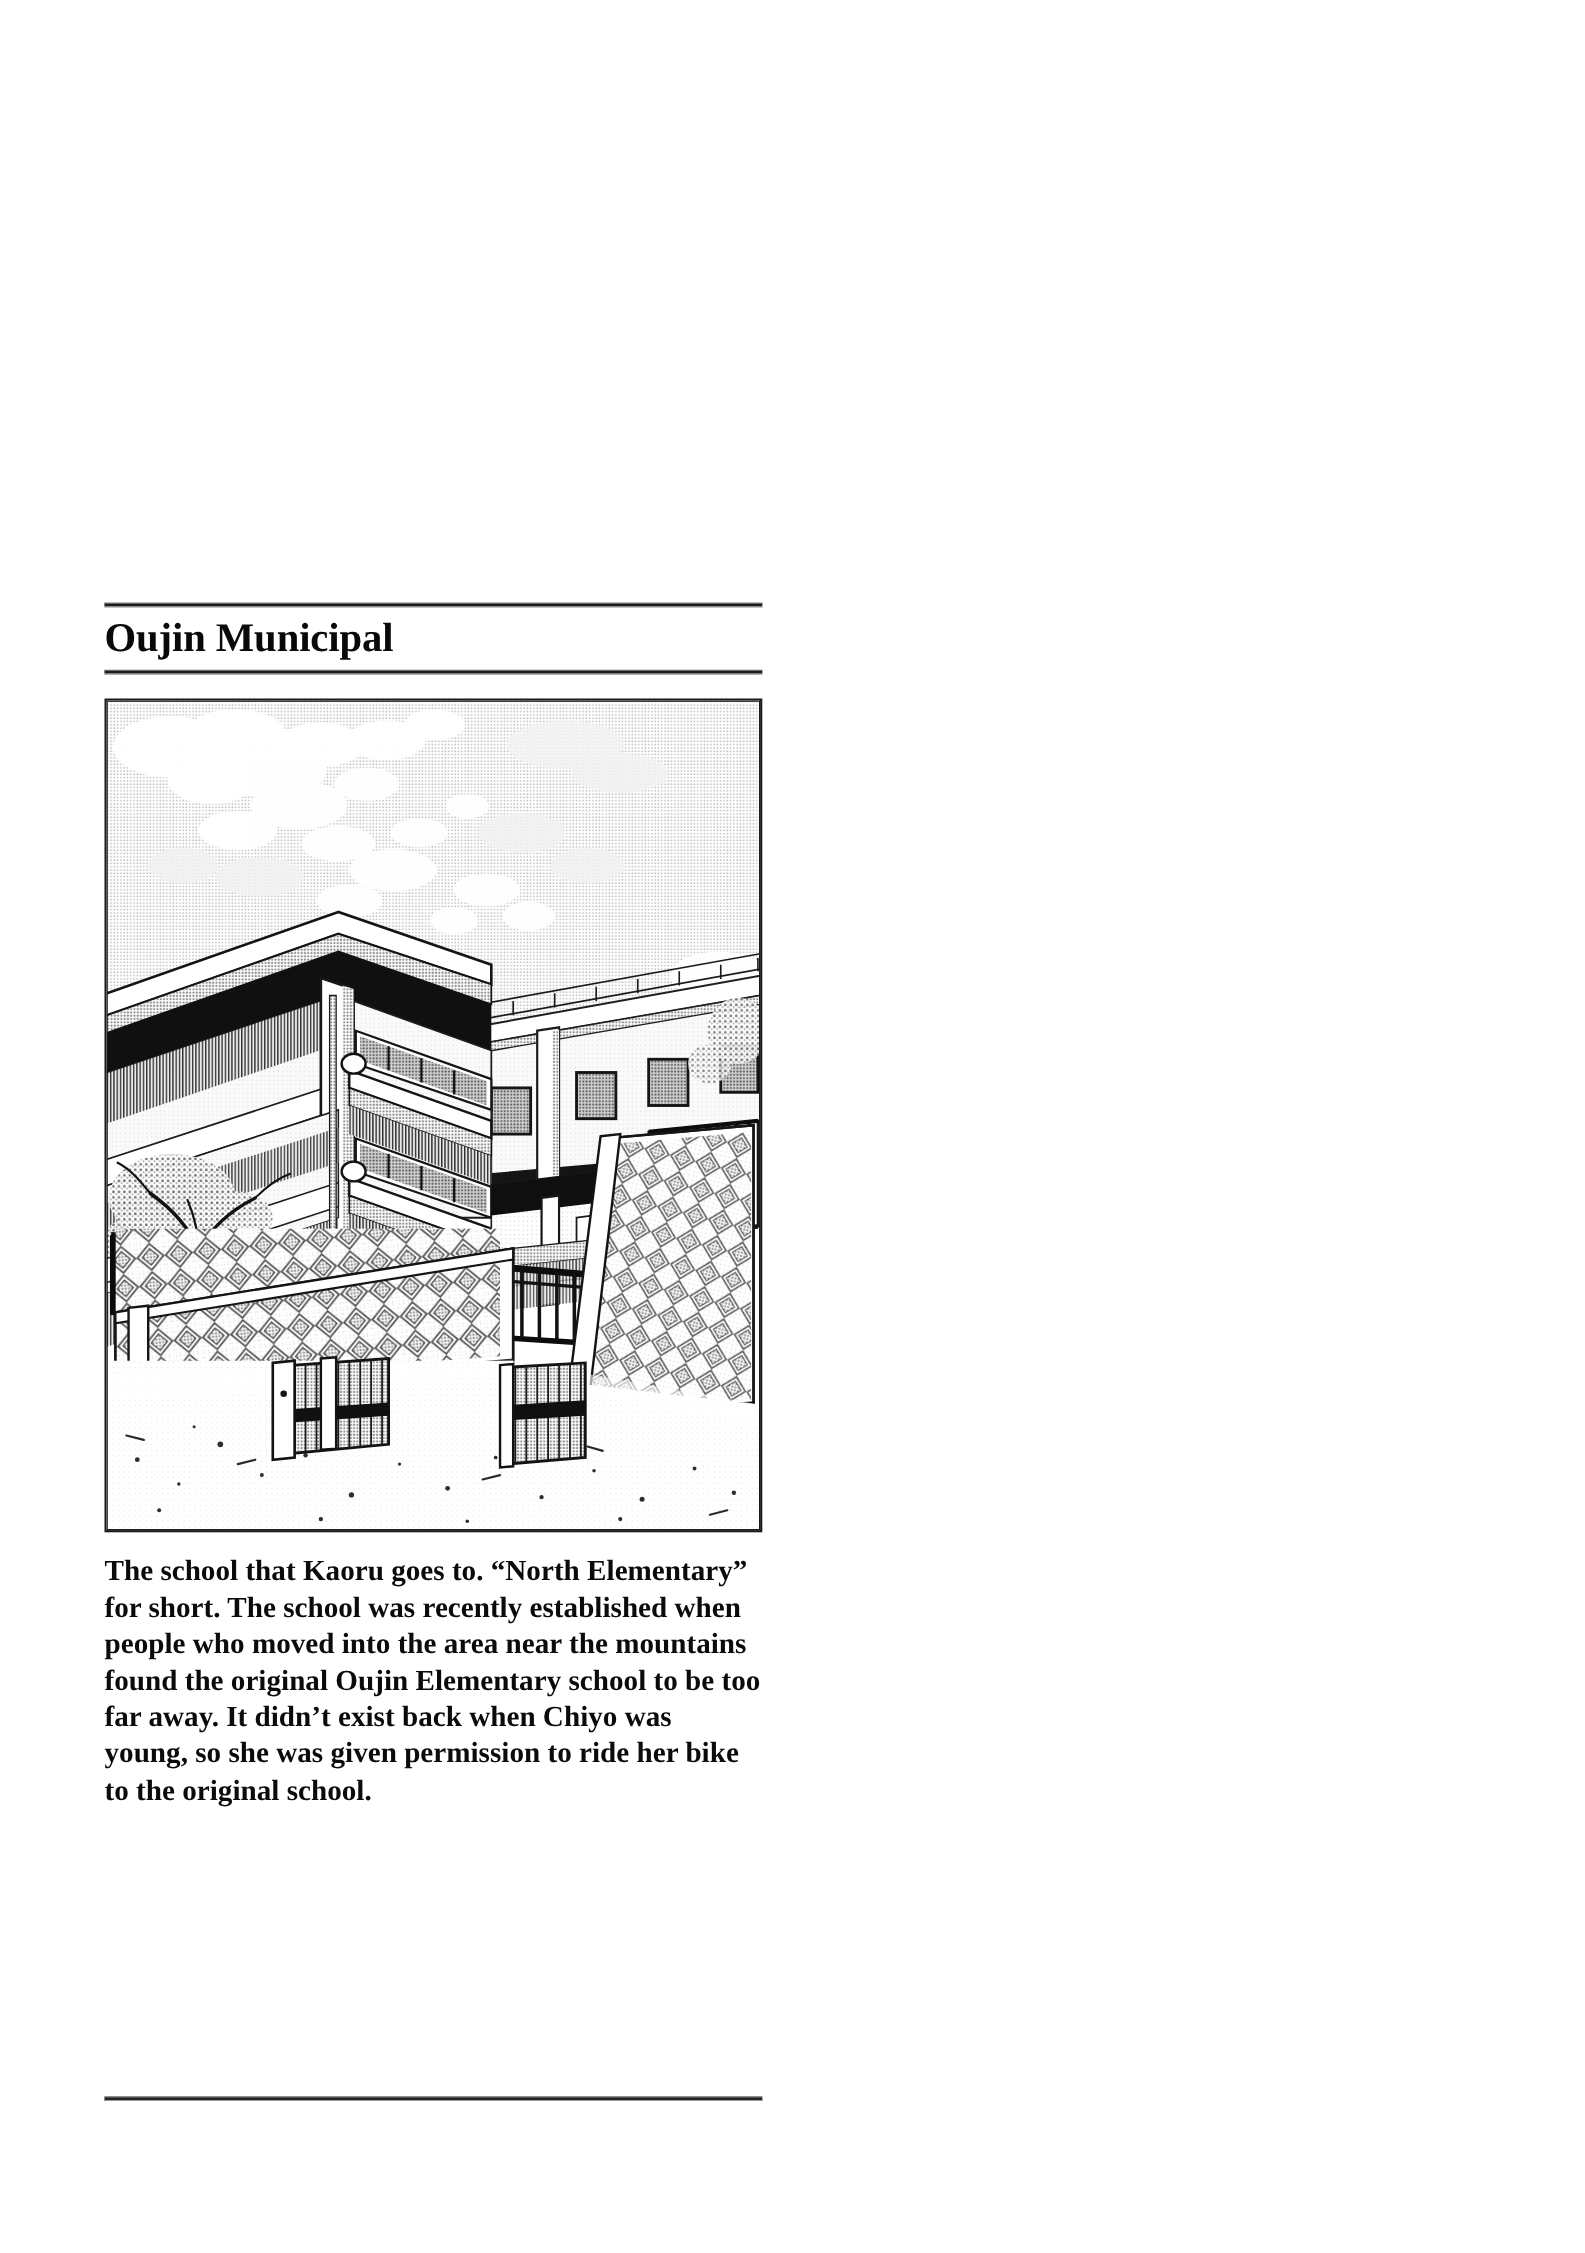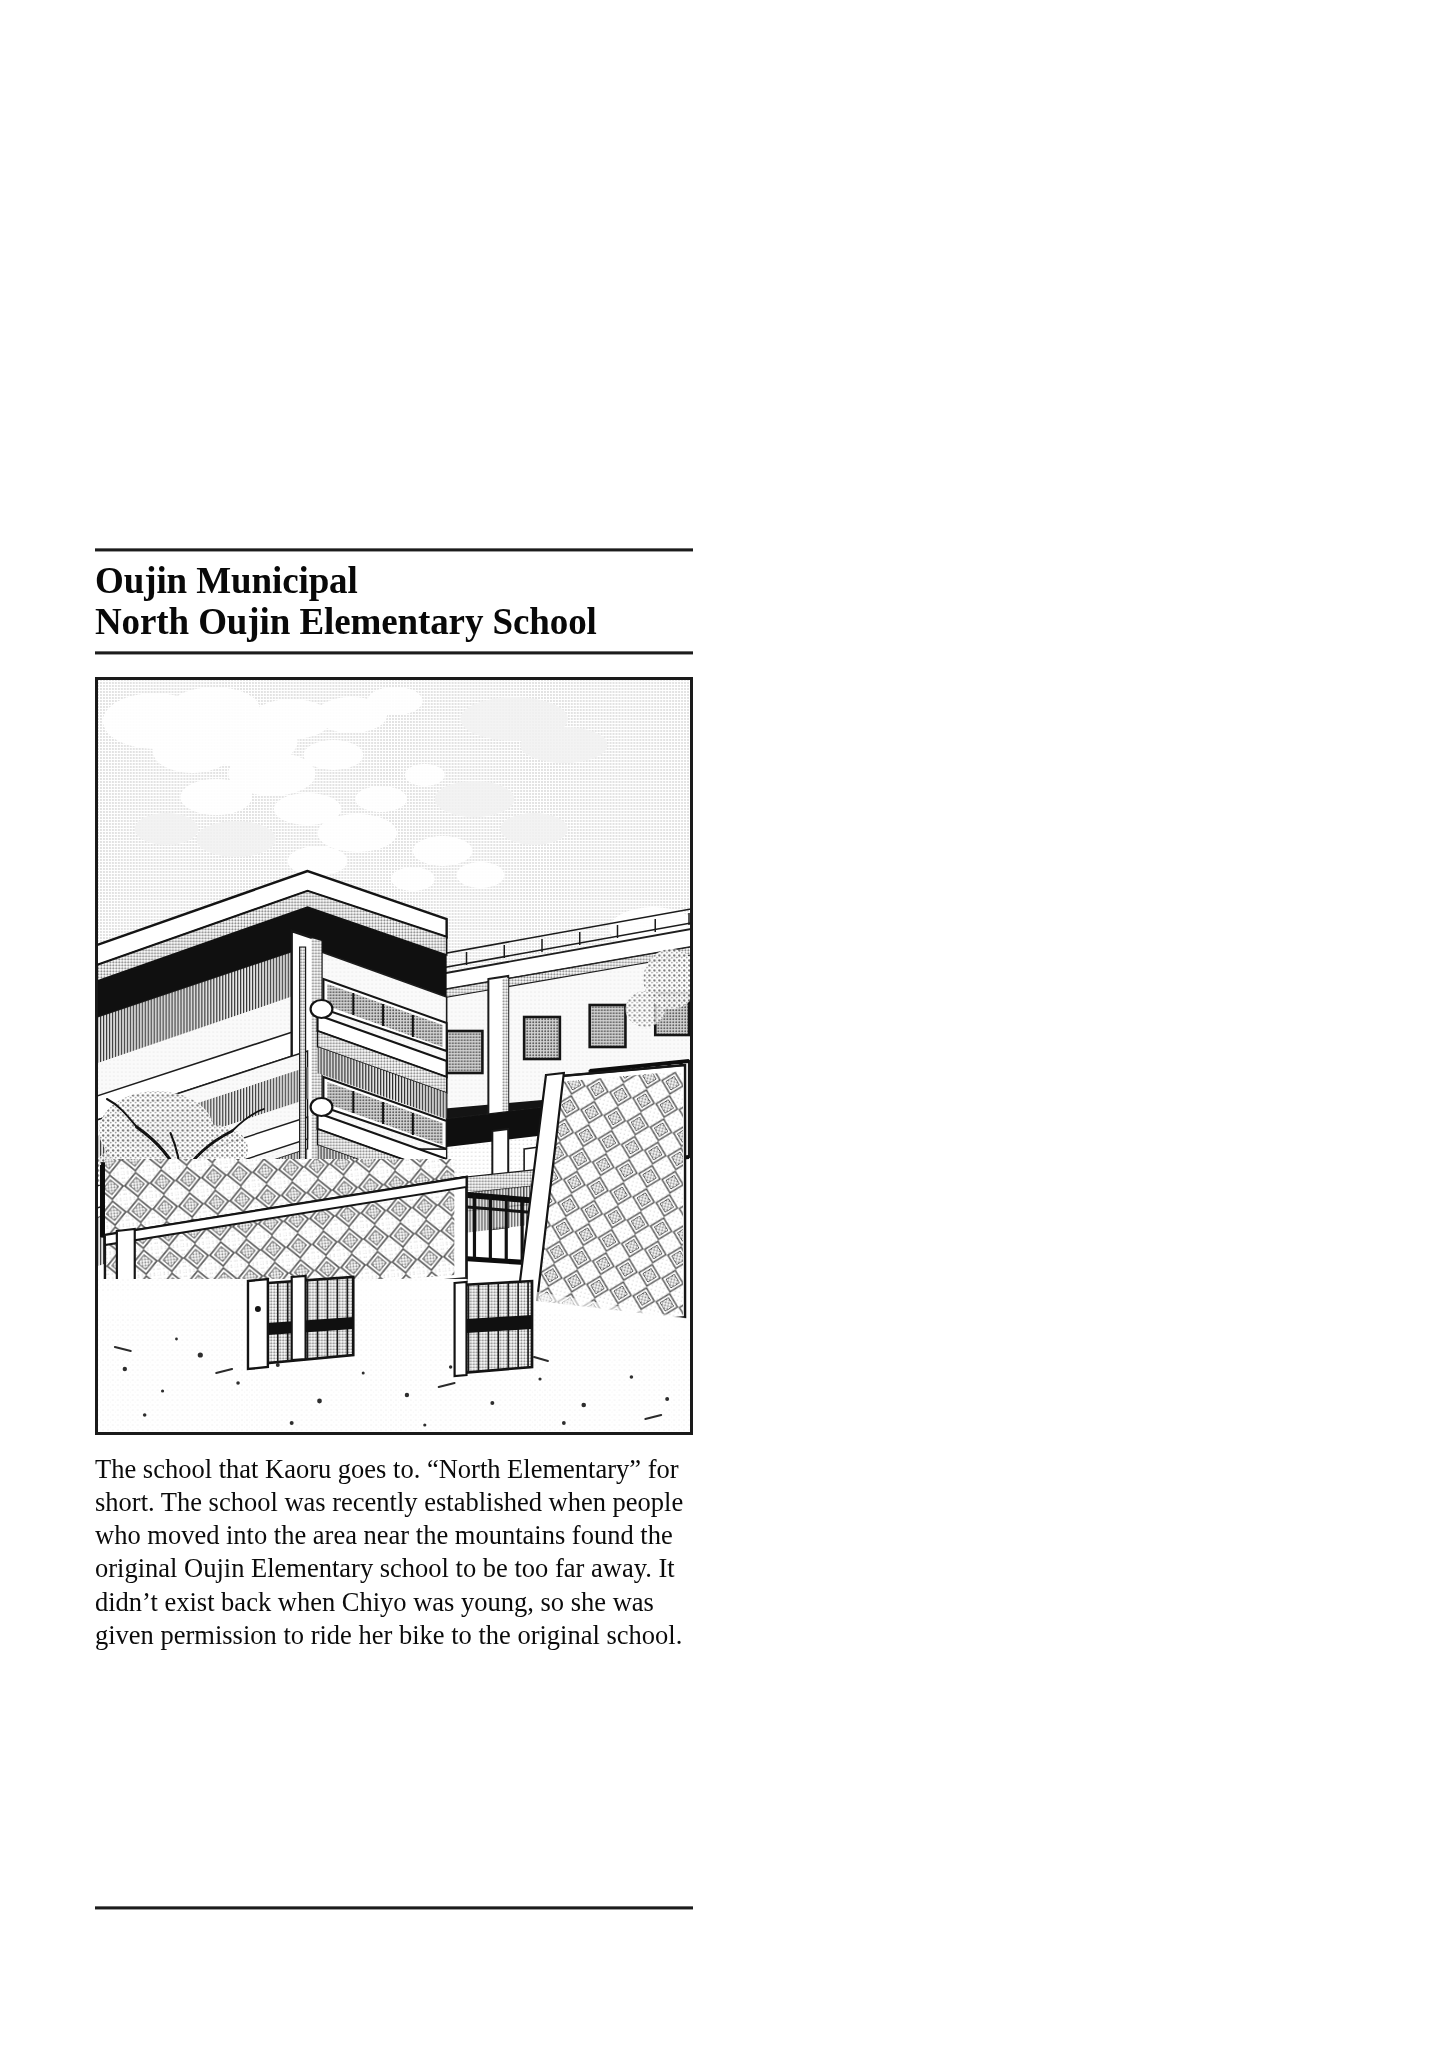--- a/index.html
+++ b/index.html
@@ -71,35 +71,34 @@
   }
   .illus-wrap svg { display: block; width: 100%; height: 100%; }
 
   
   .body-copy {
     margin-top: 18px;
     font-size: 26.5px;
     line-height: 33.2px;
     color: #0b0b0b;
   }
-  .body-copy p { margin: 0; }
+  .body-copy p { margin: 0; font-weight: bold; }
   .body-copy p + p { margin-top: 33px; }
 </style>
 </head>
 <body>
 
 <div id="page">
 
   <div class="article">
 
     <div class="rule rule-top"></div>
 
     <h1 class="title">
       <span class="line">Oujin Municipal</span>
-      <span class="line">North Oujin Elementary School</span>
     </h1>
 
     <div class="rule rule-title"></div>
 
     <div class="illus-wrap">
       <svg viewBox="0 0 598 754" preserveAspectRatio="none">
         <defs>
 
           <pattern id="tone-sky" width="3" height="3" patternUnits="userSpaceOnUse">
             <rect width="3" height="3" fill="#ffffff"></rect>

